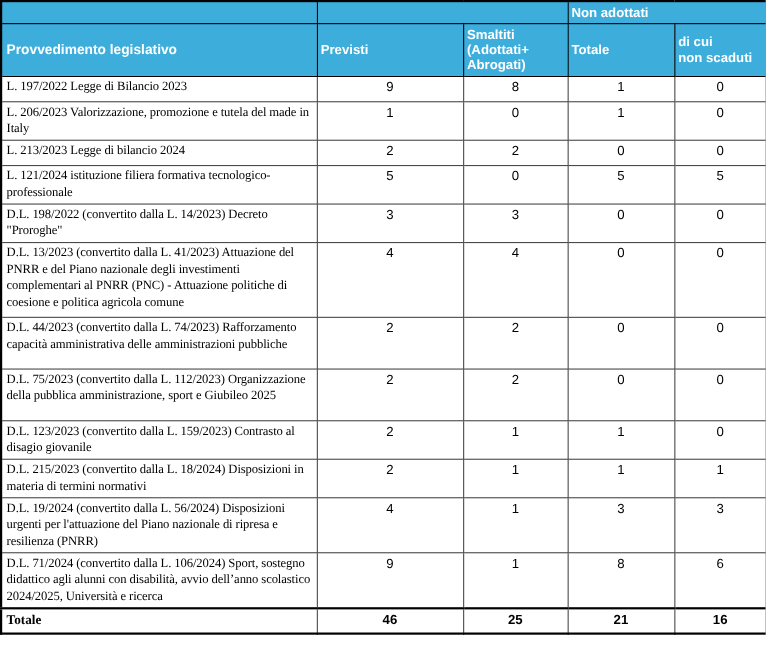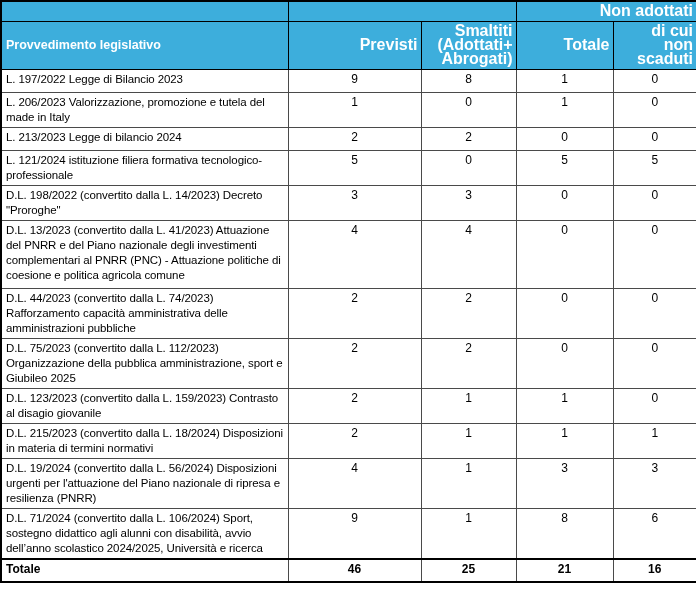--- a/index.html
+++ b/index.html
@@ -6,34 +6,34 @@
   body{
     width:696px;height:594px;overflow:hidden;background:#ffffff;
     font-family:"Liberation Sans", sans-serif;color:#000;
   }
   table{
     border-collapse:collapse;table-layout:fixed;width:696px;
     border:2px solid #000;
   }
   th{
     background:#3DAEDC;color:#ffffff;font-weight:bold;
-    border:1px solid #000;font-size:16px;line-height:14px;
-    padding:1px 3px;text-align:right;vertical-align:middle;
+    border:1px solid #000;font-size:12px;line-height:14px;
+    padding:1px 3px;text-align:left;vertical-align:middle;
   }
   thead tr.group-row{height:20px;}
   thead tr.col-row{height:48px;}
   th.left{text-align:left;padding-left:4px;font-size:12.5px;margin-left:14px;}
   th .hline{display:block;}
   td{
     border:1px solid #4a4a4a;vertical-align:top;
     font-size:12px;padding:1px 3px;background:#fff;
   }
   td.c1{
     font-size:11.5px;line-height:15px;text-align:left;
-    padding:2px 4px 2px 4px;letter-spacing:-0.1px;
+    padding:2px 4px 2px 4px;letter-spacing:-0.1px;font-family:Liberation Serif, serif;
   }
   td.num{text-align:center;line-height:15px;padding-top:2px;}
   tr.h1{height:23px;}
   tr.h2{height:32px;}
   tr.h3{height:47px;margin-left:20px;}
   tr.h4{height:68px;}
   thead th{border-bottom-color:#000;}
   tr.total-row{height:23px;}
   tr.total-row td{border-top:2px solid #000;font-weight:bold;}
   tr.total-row td.c1{font-size:12px;letter-spacing:0;}

